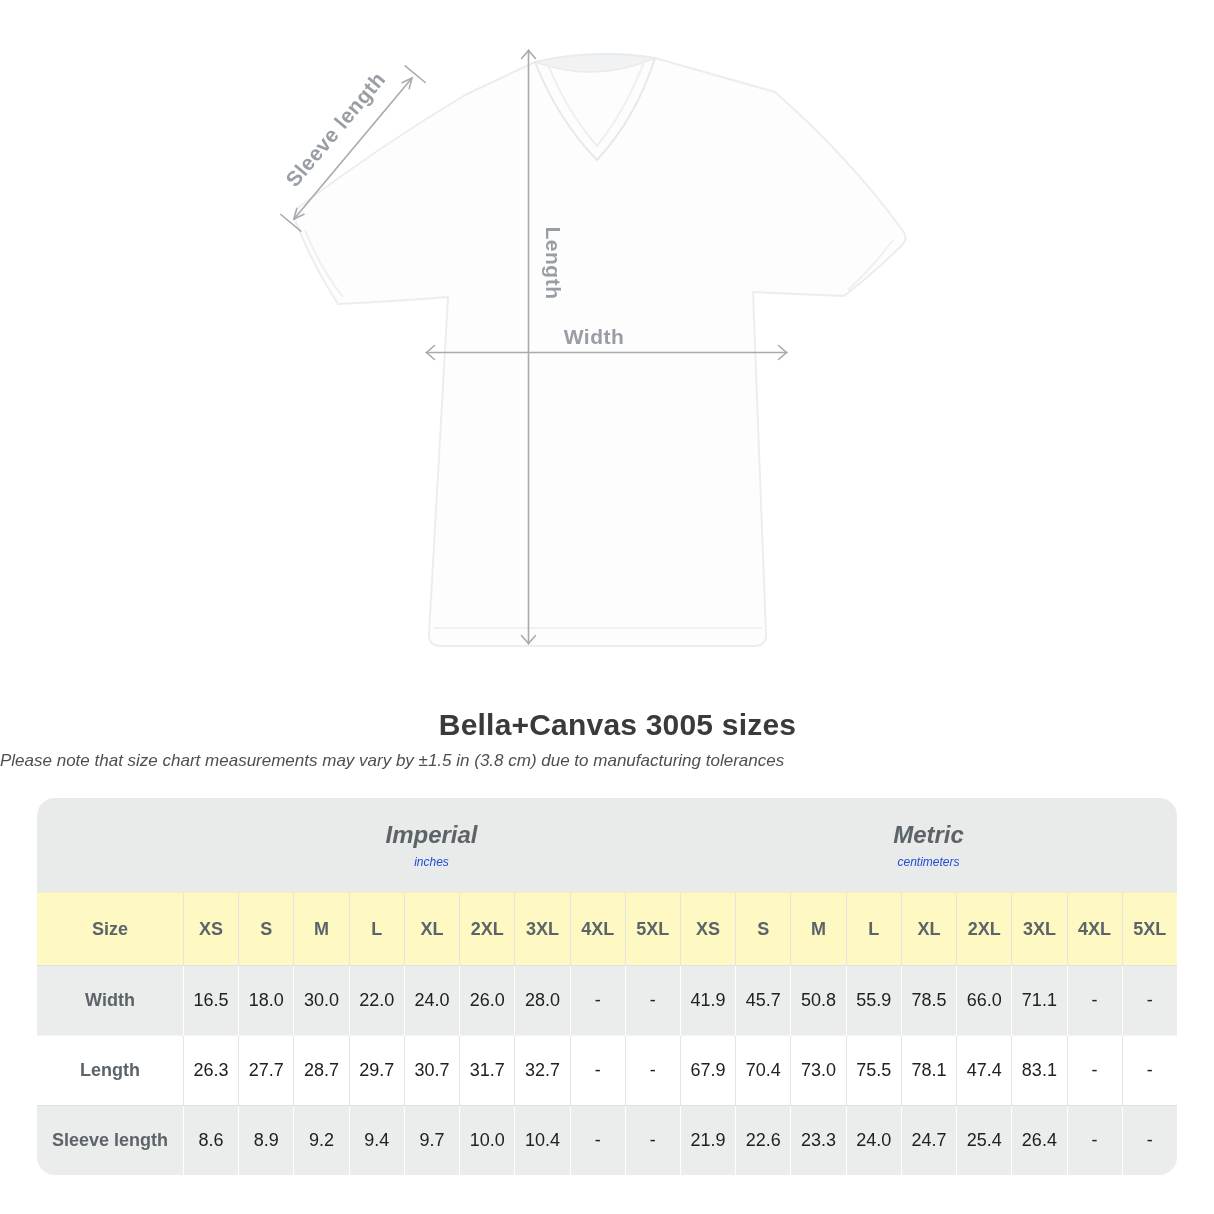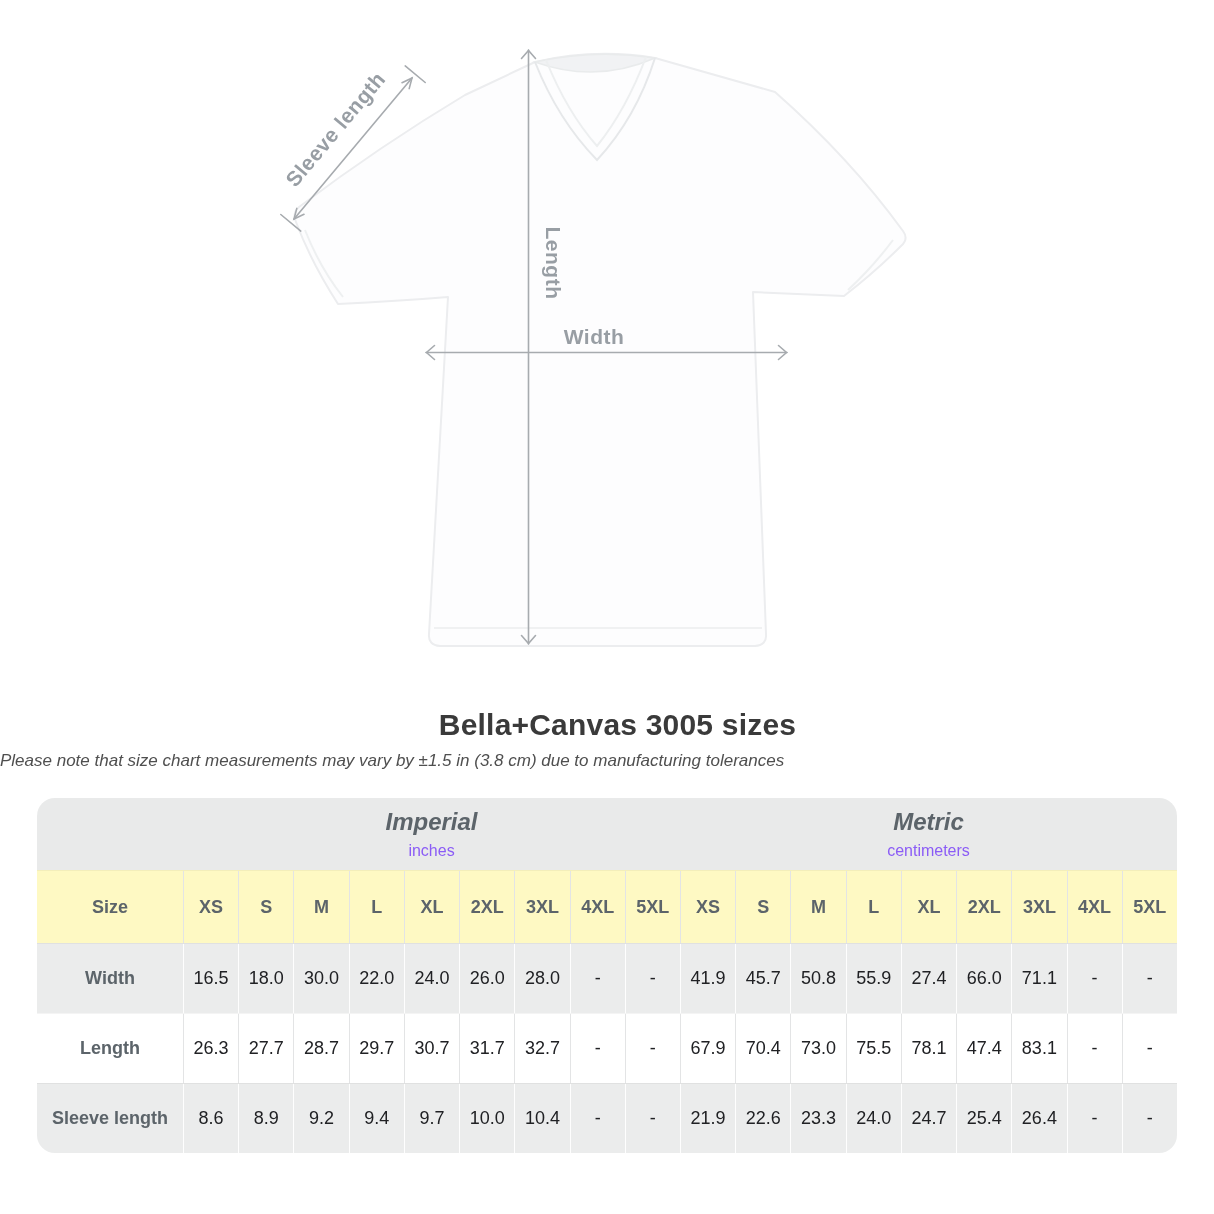--- a/index.html
+++ b/index.html
@@ -51,21 +51,21 @@
   
   #size-table {
     position: absolute;
     top: 798px; left: 37px;
     width: 1140px;
     border-radius: 18px;
     overflow: hidden;
     background: #ffffff;
   }
   .trow { display: flex; width: 100%; }
-  .trow-band   { height: 72px; background: #e9eaea; }
+  .trow-band   { height: 94px; background: #e9eaea; }
   .trow-sizes  { height: 73px; background: #fef9c3; }
   .trow-gray   { height: 70px; background: #ebecec; }
   .trow-white  { height: 70px; background: #ffffff; }
   .trow + .trow { border-top: 1px solid rgba(0,0,0,0.045); }
 
   .corner-cell { width: 146px; flex: 0 0 146px; }
   .band-group {
     flex: 1 1 0;
     display: flex;
     flex-direction: column;
@@ -73,22 +73,23 @@
     justify-content: center;
     gap: 6px;
   }
   .band-name {
     font-size: 24px;
     font-weight: bold;
     font-style: italic;
     color: #5c646a;
   }
   .band-unit {
-    font-size: 16px;
-    color: #8b5cf6;
+    font-size: 12px;
+    font-style: italic;
+    color: #1d4ed8;
   }
 
   .label-cell {
     width: 146px; flex: 0 0 146px;
     display: flex; align-items: center; justify-content: center;
     font-size: 18px;
     font-weight: bold;
     color: #5c646a;
     text-align: center;
   }
@@ -218,21 +219,21 @@
       <div class="cell">22.0</div>
       <div class="cell">24.0</div>
       <div class="cell">26.0</div>
       <div class="cell">28.0</div>
       <div class="cell">-</div>
       <div class="cell">-</div>
       <div class="cell">41.9</div>
       <div class="cell">45.7</div>
       <div class="cell">50.8</div>
       <div class="cell">55.9</div>
-      <div class="cell">27.4</div>
+      <div class="cell">78.5</div>
       <div class="cell">66.0</div>
       <div class="cell">71.1</div>
       <div class="cell">-</div>
       <div class="cell">-</div>
     </div>
 
     <div class="trow trow-white">
       <div class="label-cell">Length</div>
       <div class="cell">26.3</div>
       <div class="cell">27.7</div>

